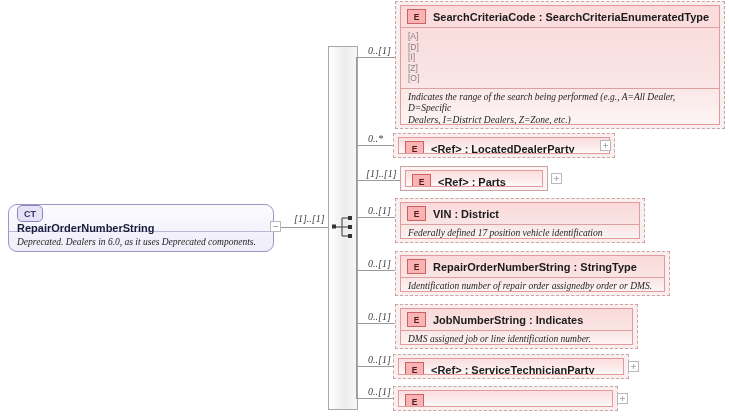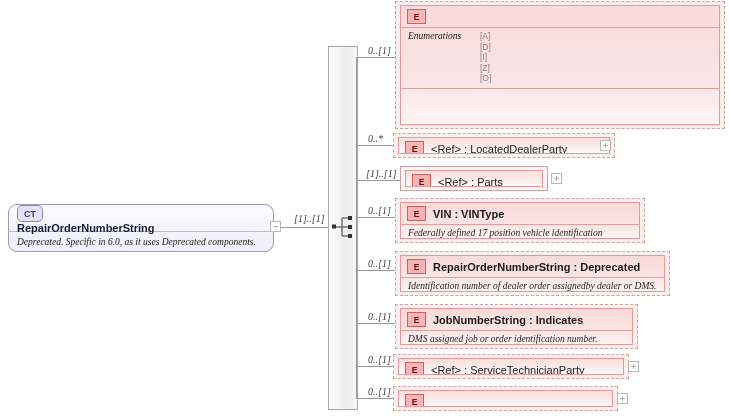--- a/index.html
+++ b/index.html
@@ -149,21 +149,21 @@
   }
   .el-name {
     font-size: 11px;
     font-weight: bold;
     color: #1b1b1b;
     white-space: nowrap;
   }
   .el-ref {
     font-size: 11px;
     color: #1b1b1b;
-    font-weight: normal;
+    font-weight: bold;
     white-space: nowrap;
   }
   .el-doc {
     font-family: "Liberation Serif", serif;
     font-style: italic;
     font-size: 9.5px;
     color: #242424;
     padding: 3px 7px 0 7px;
     line-height: 11.5px;
     white-space: pre-line;
@@ -222,21 +222,21 @@
 </head>
 <body>
 
 <div id="canvas">
 
   <div class="ct-box" style="left:8px; top:204px; width:264px; height:46px;">
     <div class="ct-head">
       <span class="ct-badge">CT</span>
       <span class="ct-title">RepairOrderNumberString</span>
     </div>
-    <div class="ct-doc">Deprecated. Specific in 6.0, as it uses Deprecated components.</div>
+    <div class="ct-doc">Deprecated. Dealers in 6.0, as it uses Deprecated components.</div>
   </div>
 
   <div class="toggle" style="left:270px; top:221px;"></div>
 
   <div class="hline" style="left:281px; top:227px; width:47px;"></div>
   <div class="card" style="left:294px; top:213px;">[1]..[1]</div>
 
   <div class="compositor" style="left:328px; top:46px; width:28px; height:362px;">
     <svg class="seq-icon" style="left:3px; top:167px;" width="24" height="26" viewBox="0 0 24 26">
       <line x1="3" y1="13" x2="10" y2="13" stroke="#555" stroke-width="1.2"></line>
@@ -268,32 +268,34 @@
   <div class="card" style="left:368px; top:205px;">0..[1]</div>
   <div class="card" style="left:368px; top:258px;">0..[1]</div>
   <div class="card" style="left:368px; top:311px;">0..[1]</div>
   <div class="card" style="left:368px; top:354px;">0..[1]</div>
   <div class="card" style="left:368px; top:386px;">0..[1]</div>
 
   <div class="el-box optional" style="left:395px; top:1px; width:330px; height:128px;">
     <div class="el-inner">
       <div class="el-head with-rule">
         <span class="e-badge">E</span>
+        <span class="el-name">SearchCriteriaCode : SearchCriteriaEnumeratedType</span>
       </div>
       <div class="enum-wrap">
-        <div class="enum-label">Enumerations</div>
         <div class="enum-values">
           <span>[A]</span>
           <span>[D]</span>
           <span>[I]</span>
           <span>[Z]</span>
           <span>[O]</span>
         </div>
       </div>
       <div class="enum-rule"></div>
+      <div class="el-doc">Indicates the range of the search being performed (e.g., A=All Dealer, D=Specific
+Dealers, I=District Dealers, Z=Zone, etc.)</div>
     </div>
   </div>
 
   <div class="el-box optional" style="left:393px; top:133px; width:222px; height:25px;">
     <div class="el-inner plain">
       <div class="el-head">
         <span class="e-badge">E</span>
         <span class="el-ref">&lt;Ref&gt;      : LocatedDealerParty</span>
       </div>
     </div>
@@ -307,43 +309,43 @@
         <span class="el-ref">&lt;Ref&gt;      : Parts</span>
       </div>
     </div>
   </div>
   <div class="toggle plus" style="left:551px; top:173px;"></div>
 
   <div class="el-box optional" style="left:395px; top:198px; width:250px; height:45px;">
     <div class="el-inner">
       <div class="el-head with-rule">
         <span class="e-badge">E</span>
-        <span class="el-name">VIN        : VINType</span>
+        <span class="el-name">VIN        : District</span>
       </div>
       <div class="el-doc">Federally defined 17 position vehicle identification number</div>
     </div>
   </div>
 
   <div class="el-box optional" style="left:395px; top:251px; width:275px; height:45px;">
     <div class="el-inner">
       <div class="el-head with-rule">
         <span class="e-badge">E</span>
-        <span class="el-name">RepairOrderNumberString : Deprecated</span>
-      </div>
-      <div class="el-doc">Identification number of dealer order assignedby dealer or DMS.</div>
+        <span class="el-name">RepairOrderNumberString : StringType</span>
+      </div>
+      <div class="el-doc">Identification number of repair order assignedby order or DMS.</div>
     </div>
   </div>
 
   <div class="el-box optional" style="left:395px; top:304px; width:243px; height:45px;">
     <div class="el-inner">
       <div class="el-head with-rule">
         <span class="e-badge">E</span>
         <span class="el-name">JobNumberString : Indicates</span>
       </div>
-      <div class="el-doc">DMS assigned job or order identification number.</div>
+      <div class="el-doc">DMS assigned job or line identification number.</div>
     </div>
   </div>
 
   <div class="el-box optional" style="left:393px; top:354px; width:236px; height:25px;">
     <div class="el-inner plain">
       <div class="el-head">
         <span class="e-badge">E</span>
         <span class="el-ref">&lt;Ref&gt;      : ServiceTechnicianParty</span>
       </div>
     </div>

